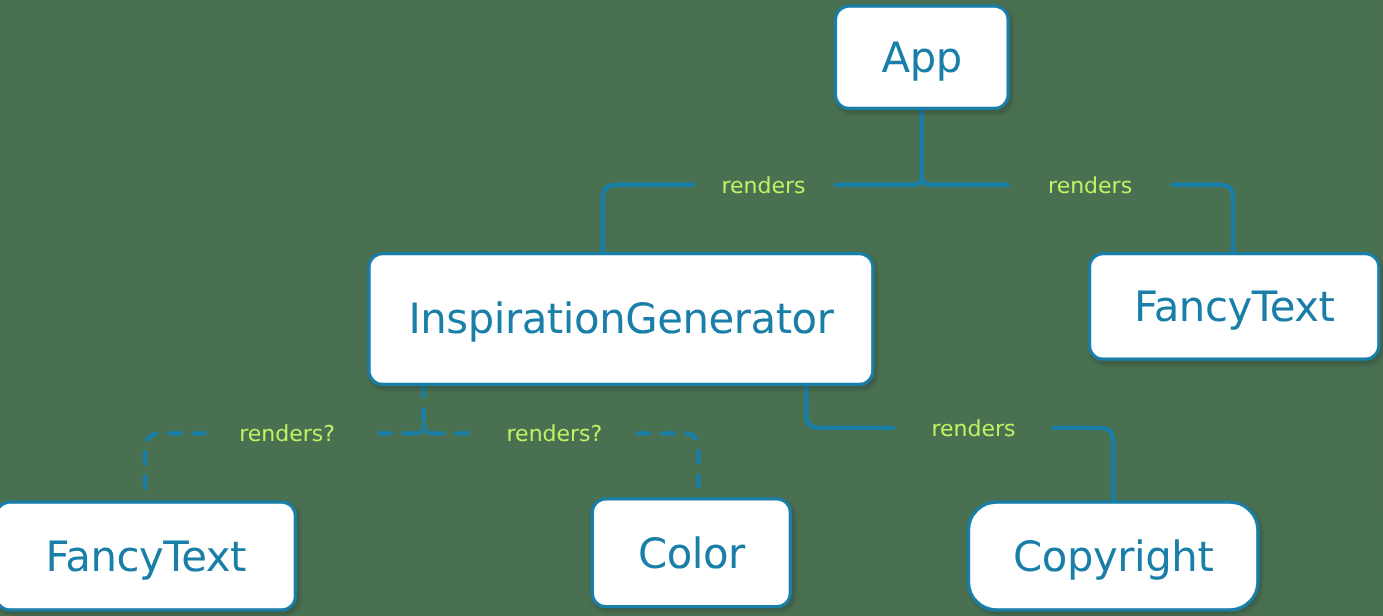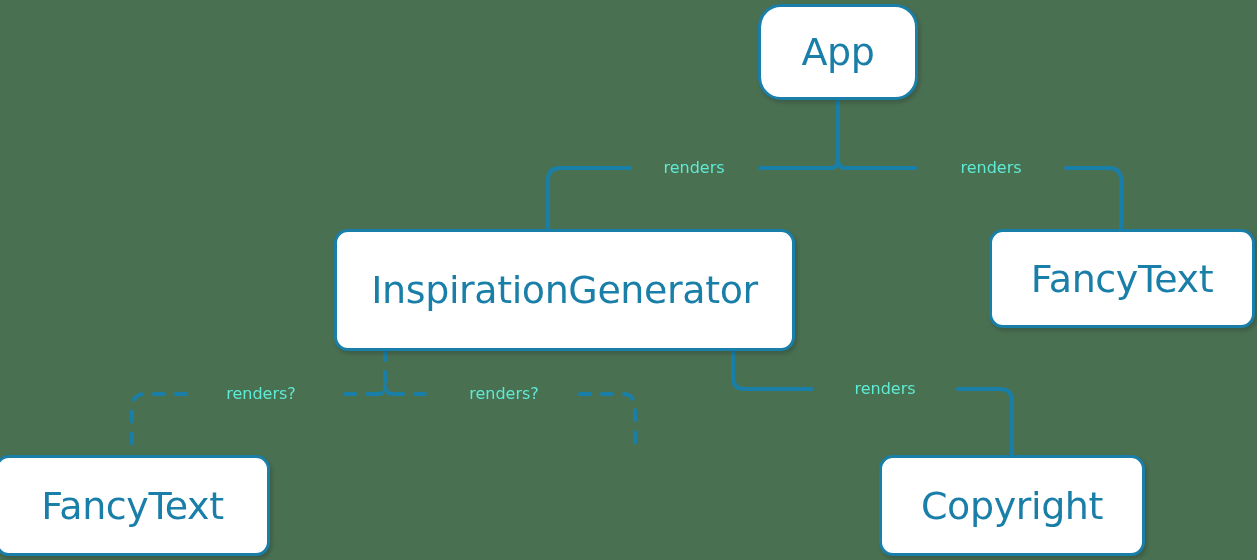--- a/index.html
+++ b/index.html
@@ -42,22 +42,22 @@
   .node-label {
     color: #1a7fa8;
     font-size: 38px;
     font-weight: 400;
     letter-spacing: -0.4px;
     white-space: nowrap;
     line-height: 1;
   }
   .edge-label {
     position: absolute;
-    color: #5eead4;
-    font-size: 16px;
+    color: #bef264;
+    font-size: 20px;
     font-weight: 400;
     white-space: nowrap;
     line-height: 1;
     z-index: 3;
     transform: translate(-50%, -50%);
   }
 </style>
 </head>
 <body>
 
@@ -75,38 +75,41 @@
     <path d="M 385 328 L 385 386 Q 385 394 377 394" fill="none" stroke="#1a7fa8" stroke-width="4" stroke-linecap="round" stroke-dasharray="10 12"></path>
     <path d="M 385 386 Q 385 394 393 394" fill="none" stroke="#1a7fa8" stroke-width="4" stroke-linecap="round" stroke-dasharray="10 12"></path>
 
     <path d="M 377 394 L 340 394 M 186 394 L 146 394 Q 132 394 132 408 L 132 455" fill="none" stroke="#1a7fa8" stroke-width="4" stroke-linecap="round" stroke-dasharray="10 12"></path>
 
     <path d="M 393 394 L 428 394 M 580 394 L 622 394 Q 635 394 635 408 L 635 452" fill="none" stroke="#1a7fa8" stroke-width="4" stroke-linecap="round" stroke-dasharray="10 12"></path>
 
     <path d="M 733 328 L 733 378 Q 733 389 745 389 L 812 389 M 958 389 L 1000 389 Q 1012 389 1012 401 L 1012 455" fill="none" stroke="#1a7fa8" stroke-width="4" stroke-linecap="round"></path>
   </svg>
 
-  <div class="node" style="left:758px; top:4px; width:160px; height:96px;border-radius:23px;">
+  <div class="node" style="left:758px; top:4px; width:160px; height:96px;">
     <span class="node-label">App</span>
   </div>
 
   <div class="node" style="left:334px; top:229px; width:461px; height:122px;">
     <span class="node-label">InspirationGenerator</span>
   </div>
 
   <div class="node" style="left:989px; top:229px; width:266px; height:99px;">
     <span class="node-label">FancyText</span>
   </div>
 
   <div class="node" style="left:-5px; top:455px; width:275px; height:101px;">
     <span class="node-label">FancyText</span>
   </div>
 
+  <div class="node" style="left:537px; top:452px; width:183px; height:101px;">
+    <span class="node-label">Color</span>
+  </div>
 
-  <div class="node" style="left:879px; top:455px; width:266px; height:101px;">
+  <div class="node" style="left:879px; top:455px; width:266px; height:101px;border-radius:27px;">
     <span class="node-label">Copyright</span>
   </div>
 
   <div class="edge-label" style="left:694px; top:168px;">renders</div>
 
   <div class="edge-label" style="left:991px; top:168px;">renders</div>
 
   <div class="edge-label" style="left:261px; top:394px;">renders?</div>
 
   <div class="edge-label" style="left:504px; top:394px;">renders?</div>

